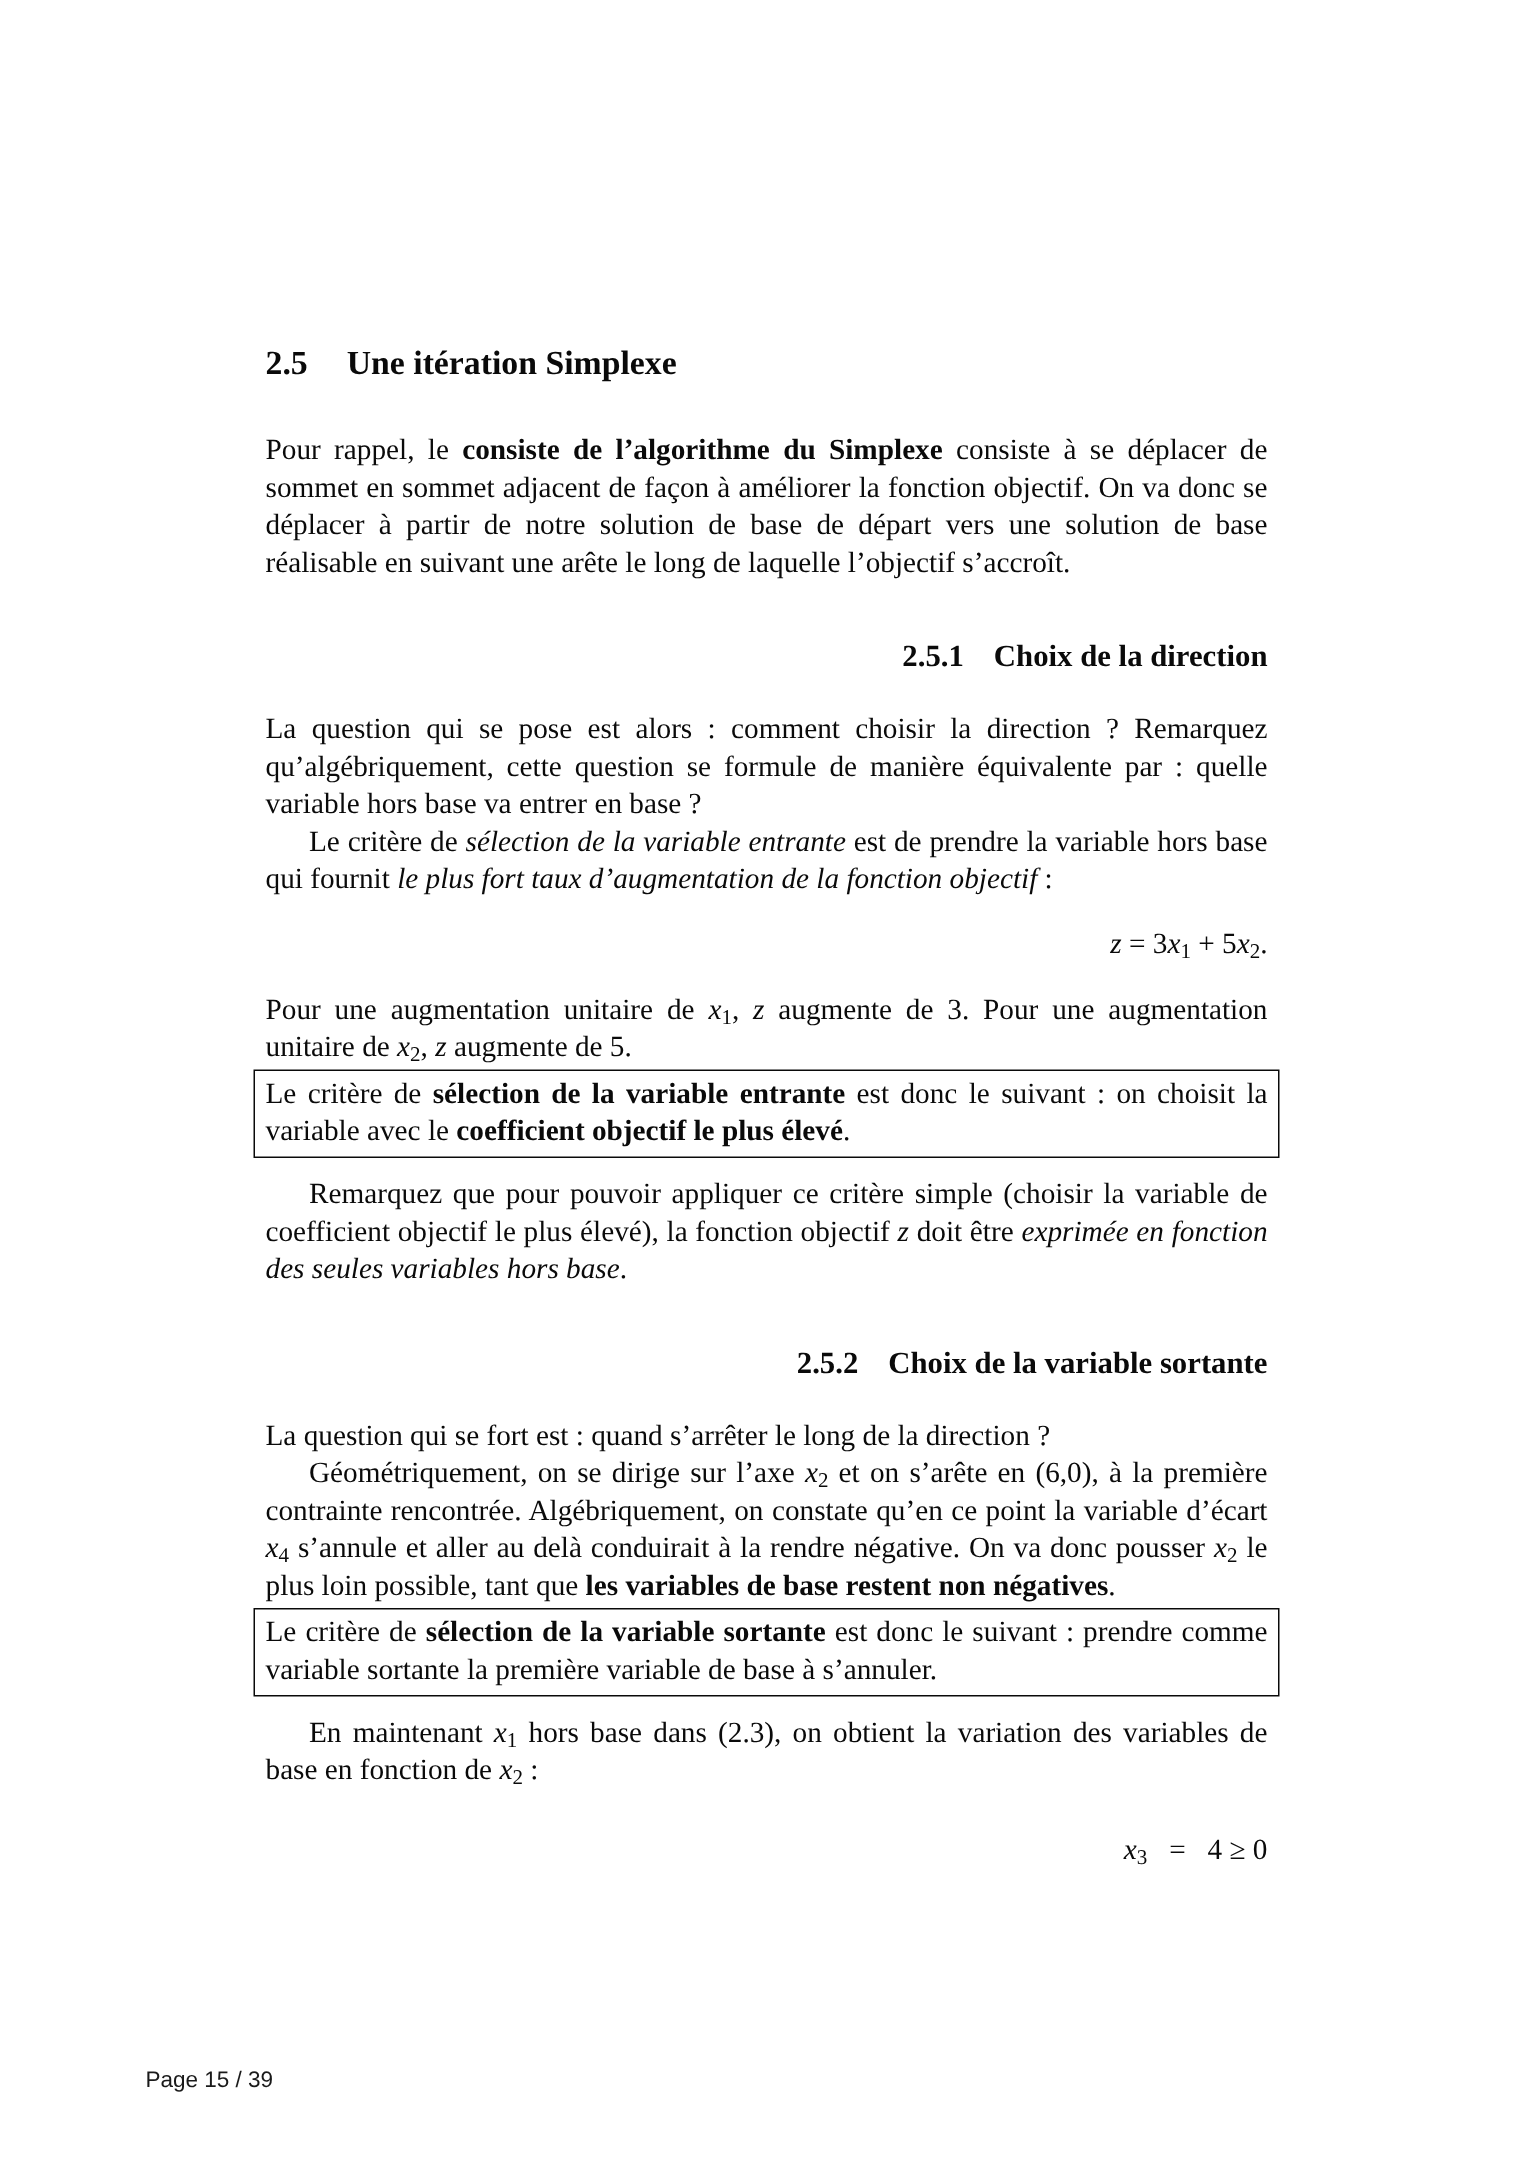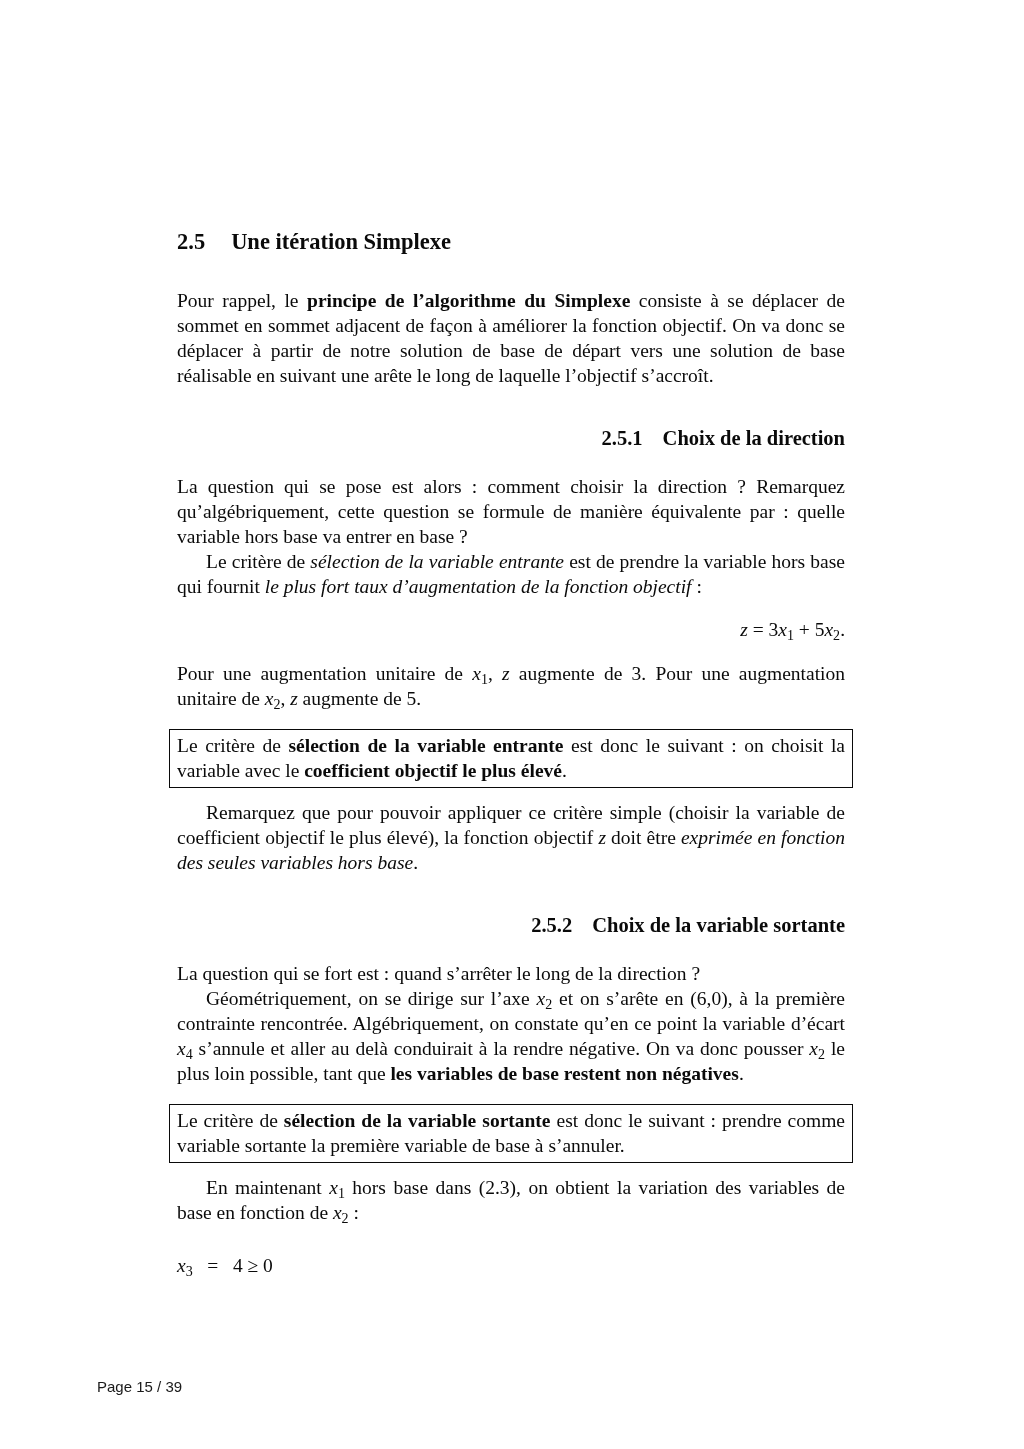--- a/index.html
+++ b/index.html
@@ -42,27 +42,27 @@
   }
   .h2 .num { margin-right: 20px; }
   p { margin: 0; }
   p.indent { text-indent: 29px; }
   .equation {
     text-align: right;
     margin: 16px 0 16px 0;
     line-height: 30px;
   }
   .equation2 {
-    text-align: left;
+    text-align: right;
     margin: 26px 0 0 0;
     line-height: 30px;
   }
   .box {
     border: 1.5px solid #0a0a0a;
-    margin: 18px -8px 12px -8px;
+    margin: 2px -8px 12px -8px;
     padding: 3px 7px 4px 7px;
     font-family: Liberation Serif, serif;
   }
   .b { font-weight: bold; }
   .i { font-style: italic; }
   .m { font-style: italic; }
   .sub {
     font-size: 0.72em;
     vertical-align: -0.25em;
     line-height: 0;
@@ -76,21 +76,21 @@
     color: #1a1a1a;
     text-align: center;
   }
 </style>
 </head>
 <body>
 
 <div id="page">
   <main id="doc-content">
       <div class="h1"><span class="num">2.5</span><span>Une itération Simplexe</span></div>
-      <p><span>Pour rappel, le </span><span class="b">principe de l’algorithme du Simplexe</span><span> consiste à se déplacer de sommet en sommet adjacent de façon à améliorer la fonction objectif. On va donc se déplacer à partir de notre solution de base de départ vers une solution de base réalisable en suivant une arête le long de laquelle l’objectif s’accroît.</span></p>
+      <p><span>Pour rappel, le </span><span class="b">consiste de l’algorithme du Simplexe</span><span> consiste à se déplacer de sommet en sommet adjacent de façon à améliorer la fonction objectif. On va donc se déplacer à partir de notre solution de base de départ vers une solution de base réalisable en suivant une arête le long de laquelle l’objectif s’accroît.</span></p>
       <div class="h2"><span class="num">2.5.1</span><span>Choix de la direction</span></div>
       <p><span>La question qui se pose est alors :  comment choisir la direction ?  Remarquez qu’algébriquement, cette question se formule de manière équivalente par :  quelle variable hors base va entrer en base ?</span></p>
       <p class="indent"><span>Le critère de </span><span class="i">sélection de la variable entrante</span><span> est de prendre la variable hors base qui fournit </span><span class="i">le plus fort taux d’augmentation de la fonction objectif</span><span> :</span></p>
       <div class="equation"><span class="m">z</span><span> = 3</span><span class="m">x</span><span class="sub">1</span><span> + 5</span><span class="m">x</span><span class="sub">2</span><span>.</span></div>
       <p><span>Pour une augmentation unitaire de </span><span class="m">x</span><span class="sub">1</span><span>, </span><span class="m">z</span><span> augmente de 3. Pour une augmentation unitaire de </span><span class="m">x</span><span class="sub">2</span><span>, </span><span class="m">z</span><span> augmente de 5.</span></p>
       <div class="box"><span>Le critère de </span><span class="b">sélection de la variable entrante</span><span> est donc le suivant : on choisit la variable avec le </span><span class="b">coefficient objectif le plus élevé</span><span>.</span></div>
       <p class="indent"><span>Remarquez que pour pouvoir appliquer ce critère simple (choisir la variable de coefficient objectif le plus élevé), la fonction objectif </span><span class="m">z</span><span> doit être </span><span class="i">exprimée en fonction des seules variables hors base</span><span>.</span></p>
       <div class="h2"><span class="num">2.5.2</span><span>Choix de la variable sortante</span></div>
       <p><span>La question qui se fort est : quand s’arrêter le long de la direction ?</span></p>
       <p class="indent"><span>Géométriquement, on se dirige sur l’axe </span><span class="m">x</span><span class="sub">2</span><span> et on s’arête en (6,0), à la première contrainte rencontrée.  Algébriquement, on constate qu’en ce point la variable d’écart </span><span class="m">x</span><span class="sub">4</span><span> s’annule et aller au delà conduirait à la rendre négative. On va donc pousser </span><span class="m">x</span><span class="sub">2</span><span> le plus loin possible, tant que </span><span class="b">les variables de base restent non négatives</span><span>.</span></p>

